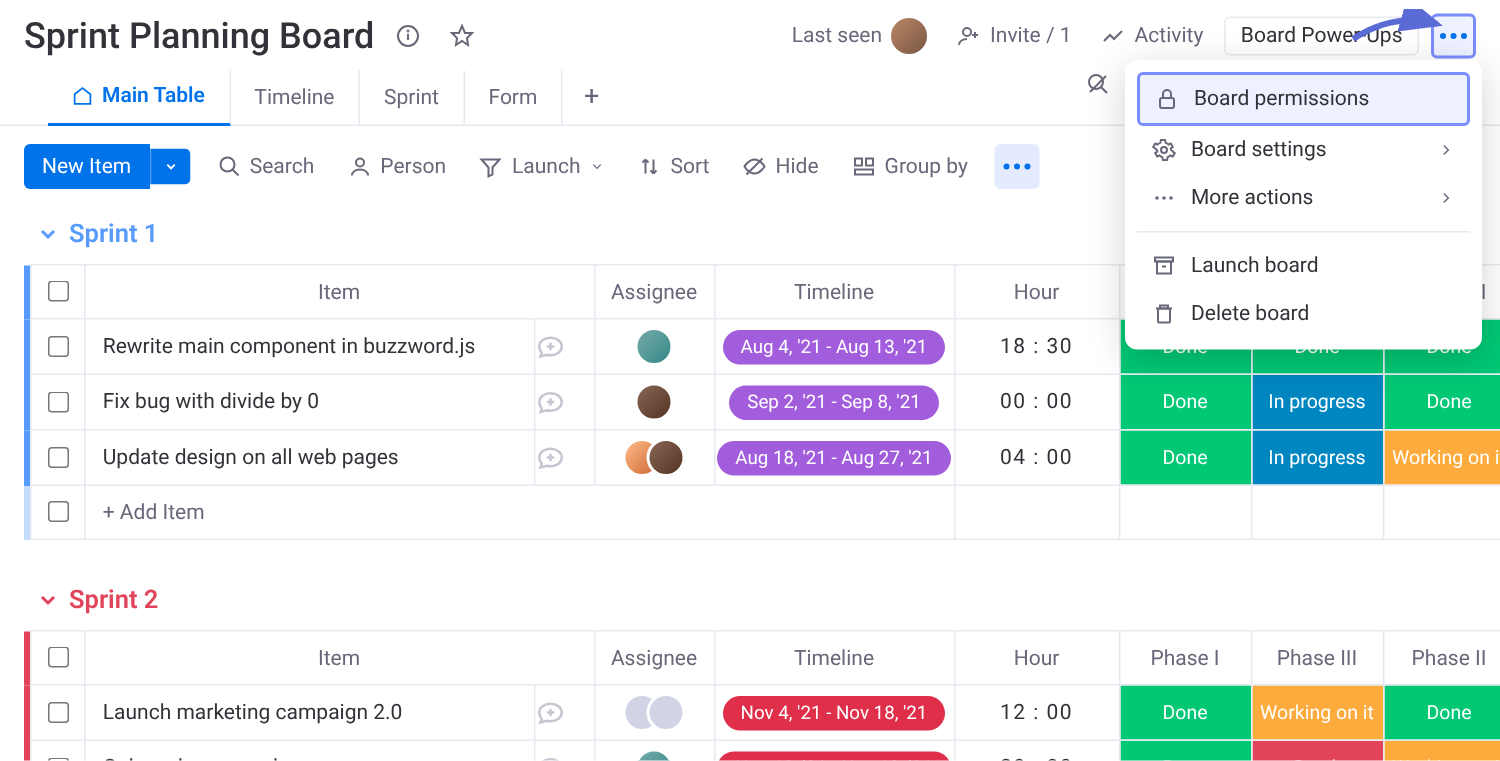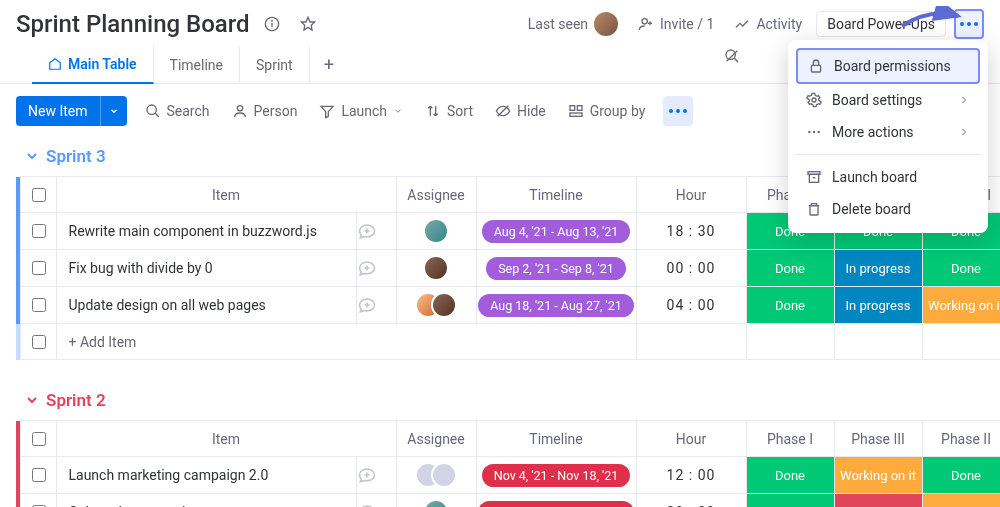--- a/index.html
+++ b/index.html
@@ -36,21 +36,21 @@
 
   
   .tabs { display:flex; align-items:center; gap:0; padding:0 32px; border-bottom:1px solid var(--border); margin-top:4px;}
   .tab { padding:10px 16px; color:var(--muted); cursor:pointer; display:flex; align-items:center; gap:6px; border-right:1px solid var(--border); font-size:14px;}
   .tab:last-of-type { border-right:none;}
   .tab.active { color:var(--blue); font-weight:600; border-bottom:2px solid var(--blue); margin-bottom:-1px;}
   .tab.add { color:var(--muted); font-size:18px; padding:6px 14px;}
 
   
   .toolbar { display:flex; align-items:center; gap:14px; padding:12px 16px; }
-  .newitem { display:flex; }
+  .newitem { display:flex;align-items:center; }
   .newitem-main { background:var(--blue); color:#fff; border:none; padding:7px 12px; border-radius:4px 0 0 4px; font-size:14px; cursor:pointer;}
   .newitem-caret { background:var(--blue); color:#fff; border:none; border-left:1px solid rgba(255,255,255,.3); padding:7px 8px; border-radius:0 4px 4px 0; cursor:pointer;}
   .tool { display:flex; align-items:center; gap:6px; color:var(--muted); cursor:pointer; padding:4px 4px;}
   .tool svg { color:var(--muted);}
   .tool-box { width:30px; height:30px; border-radius:4px; background:#e5ebff; display:flex; align-items:center; justify-content:center; cursor:pointer;}
   .tool-box .dots span { background:var(--blue);}
 
   
   .group { padding:0 16px 22px 16px; }
   .group-header { display:flex; align-items:center; gap:6px; font-weight:600; font-size:17px; padding:8px 0 10px 8px; cursor:pointer;}
@@ -83,21 +83,21 @@
   .av4{background:#d0d4e4;}
   .timeline-pill { display:inline-block; padding:4px 12px; border-radius:20px; color:#fff; font-size:12.5px; min-width:130px;}
   .pill-purple{background:var(--purple);}
   .pill-red{background:var(--red);}
   .hour-cell { letter-spacing:1px;}
   .status { color:#fff; height:36px; display:flex; align-items:center; justify-content:center; font-size:13px;}
   .s-done{background:var(--green);} .s-prog{background:var(--blue2);} .s-work{background:var(--orange);} .s-stuck{background:var(--pink);}
   input[type=checkbox]{ width:14px; height:14px; cursor:pointer;}
 
   
-  .menu { position:absolute; top:40px; right:12px; width:200px; background:#fff; border-radius:8px; box-shadow:0 6px 24px rgba(0,0,0,.18); padding:8px; z-index:10;}
+  .menu { position:absolute; top:40px; right:12px; width:238px; background:#fff; border-radius:8px; box-shadow:0 6px 24px rgba(0,0,0,.18); padding:8px; z-index:10;}
   .menu-item { display:flex; align-items:center; gap:10px; padding:8px 10px; border-radius:4px; cursor:pointer; color:var(--text); font-size:14px;}
   .menu-item.highlight { border:2px solid #7b8cff; background:#eef1ff;}
   .menu-item .grow{flex:1;}
   .menu-sep{height:1px; background:var(--border); margin:6px 0;}
   .menu-item svg{color:var(--muted);}
 
   .hide-overflow{white-space:nowrap;overflow:hidden;}
   .search-strike { position:absolute; right:260px; top:48px; color:var(--muted);}
 </style>
 </head>
@@ -218,20 +218,23 @@
         <path d="M3 10l9-7 9 7v11H3z"></path>
       </svg>
     <span>Main Table</span>
   </div>
   <div class="tab">
       <span>Timeline</span>
     </div>
   <div class="tab">
       <span>Sprint</span>
     </div>
+  <div class="tab">
+      <span>Form</span>
+    </div>
   <div class="tab add">+</div>
 </div>
 
 <div class="toolbar">
   <div class="newitem">
     <button class="newitem-main">New Item</button>
     <button class="newitem-caret">
       <svg width="10" height="10" viewBox="0 0 24 24" fill="none" stroke="currentColor" stroke-width="3">
           <polyline points="6 9 12 15 18 9"></polyline>
         </svg>
@@ -289,21 +292,21 @@
       </div>
   </div>
 </div>
 
 <div id="groups">
     <div class="group g1">
     <div class="group-header">
       <svg class="chev" width="16" height="16" viewBox="0 0 24 24" fill="none" stroke="currentColor" stroke-width="3">
           <polyline points="6 9 12 15 18 9"></polyline>
         </svg>
-      <span>Sprint 3</span>
+      <span>Sprint 1</span>
     </div>
     <table>
       <colgroup>
         <col class="col-handle">
           <col class="col-check">
           <col class="col-item">
           <col class="col-chat">
           <col class="col-assign">
           <col class="col-timeline">
           <col class="col-hour">

